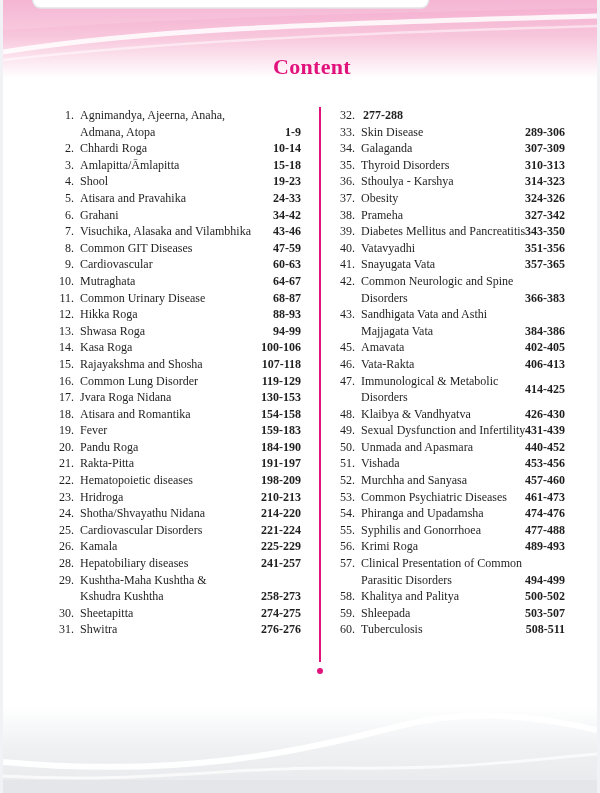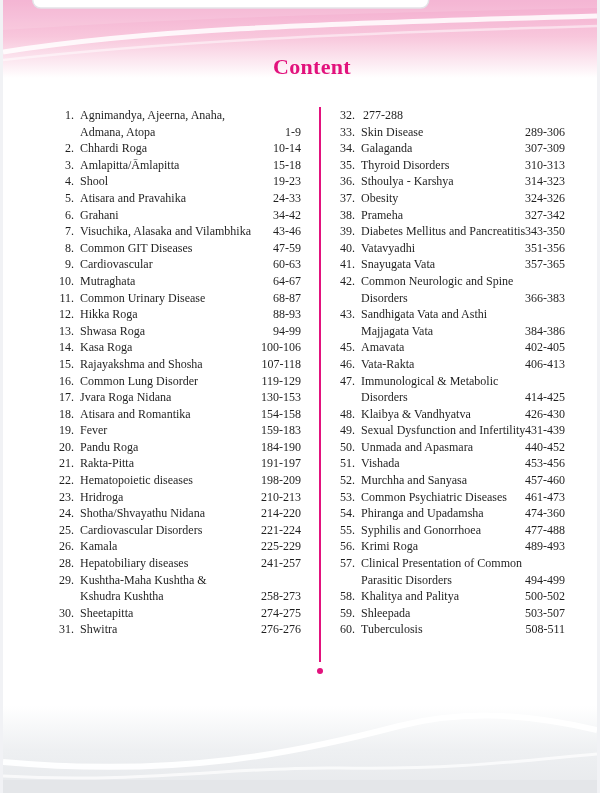--- a/index.html
+++ b/index.html
@@ -48,22 +48,22 @@
   }
 
   .entry { display:flex; align-items:flex-end; }
   .entry .num {
     flex:none; width:21px; text-align:right;
     margin-right:6px; align-self:flex-start;
     white-space:nowrap;
   }
   .entry .ttl { flex:1; min-width:0; }
   .entry .l1, .entry .l2 { display:block; white-space:nowrap; }
-  .entry .pages { flex:none; margin-left:2px; white-space:nowrap; }
-  .entry.pages-top { align-items:flex-end; }
+  .entry .pages { flex:none; margin-left:2px; white-space:nowrap;font-weight:bold; }
+  .entry.pages-top { align-items:center; }
 </style>
 </head>
 <body>
 
 <div class="sheet">
 
   <svg class="deco top" viewBox="0 0 600 100" preserveAspectRatio="none">
     <defs>
       <linearGradient id="pinkfade" x1="0" y1="0" x2="0" y2="1">
         <stop offset="0" stop-color="#f3abce"></stop>
@@ -546,21 +546,21 @@
     </span>
     <span class="pages">461-473</span>
   </div>
 
   <div class="entry">
     <span class="num">54.</span>
     <span class="ttl">
       <span class="l1">Phiranga and Upadamsha</span>
 
     </span>
-    <span class="pages">474-360</span>
+    <span class="pages">474-476</span>
   </div>
 
   <div class="entry">
     <span class="num">55.</span>
     <span class="ttl">
       <span class="l1">Syphilis and Gonorrhoea</span>
 
     </span>
     <span class="pages">477-488</span>
   </div>

